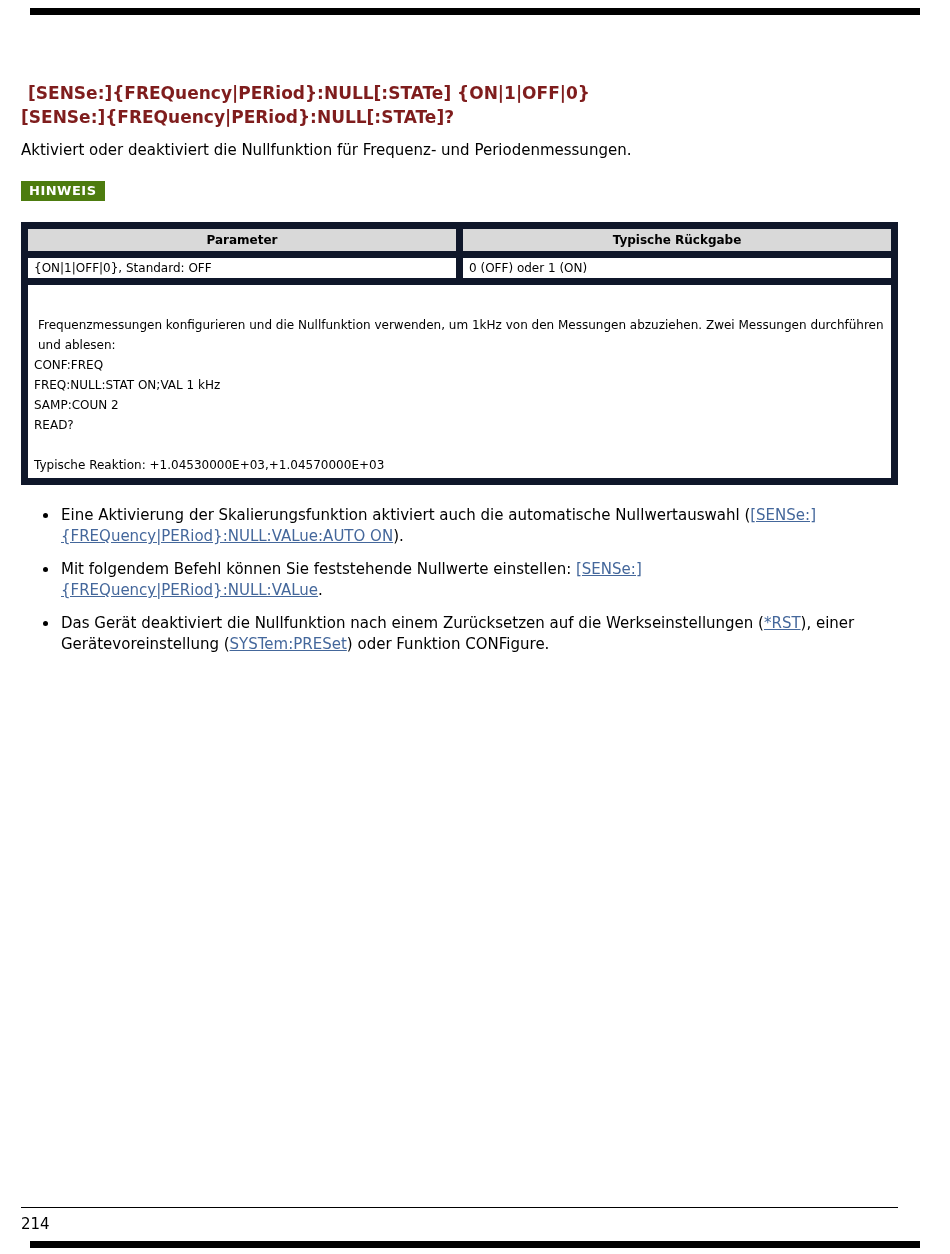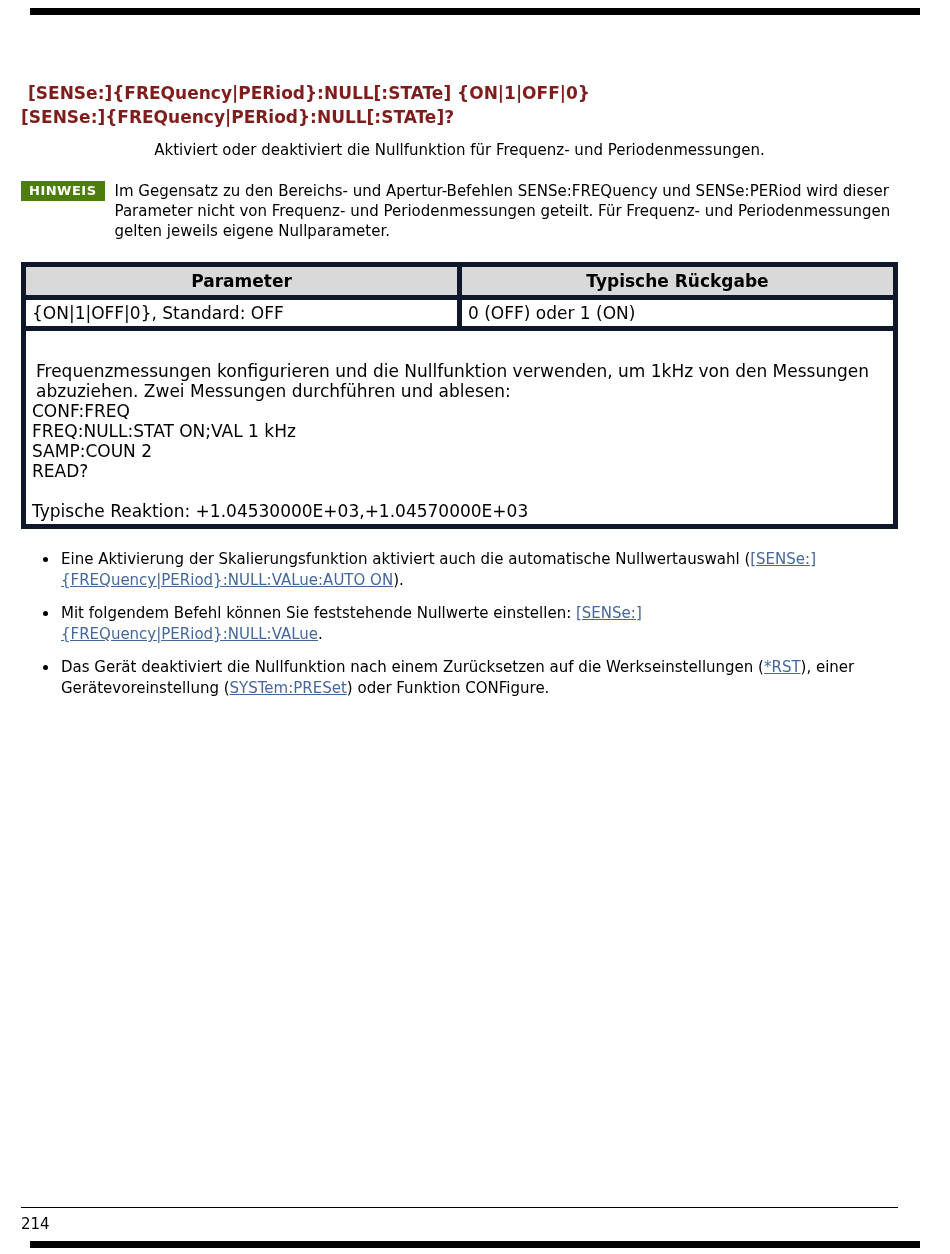--- a/index.html
+++ b/index.html
@@ -25,21 +25,20 @@
     margin-top: 66px;
     color: #7f1d1d;
     font-weight: bold;
     font-size: 17px;
     line-height: 24px;
   }
   .heading .line1 { padding-left: 7px; }
   .intro {
     margin-top: 11px;
     line-height: 20px;
-    text-align: center;
   }
   .note {
     margin-top: 21px;
     display: flex;
     align-items: flex-start;
   }
   .note-badge {
     flex: 0 0 auto;
     background: #4d7c0f;
     color: #ffffff;
@@ -53,22 +52,22 @@
     margin-left: 10px;
     line-height: 20px;
   }
   table.param-table {
     margin-top: 21px;
     width: 100%;
     border-collapse: collapse;
     border: 2px solid #000000;
   }
   table.param-table th, table.param-table td {
-    border: 5px solid #0f172a;
-    font-size: 17px;
+    border: 7px solid #0f172a;
+    font-size: 12px;
     vertical-align: top;
   }
   table.param-table th {
     background: #d9d9d9;
     font-weight: bold;
     text-align: center;
     padding: 4px 4px;
   }
   table.param-table td {
     padding: 3px 6px;
@@ -121,21 +120,20 @@
 
   <div class="heading">
     <div class="line1">[SENSe:]{FREQuency|PERiod}:NULL[:STATe] {ON|1|OFF|0}</div>
     <div class="line2">[SENSe:]{FREQuency|PERiod}:NULL[:STATe]?</div>
   </div>
 
   <p class="intro">Aktiviert oder deaktiviert die Nullfunktion für Frequenz- und Periodenmessungen.</p>
 
   <div class="note">
     <span class="note-badge">HINWEIS</span>
-    <div class="note-text">Im Gegensatz zu den Bereichs- und Apertur-Befehlen SENSe:FREQuency und SENSe:PERiod wird dieser Parameter nicht von Frequenz- und Periodenmessungen geteilt. Für Frequenz- und Periodenmessungen gelten jeweils eigene Nullparameter.</div>
   </div>
 
   <table class="param-table">
     <colgroup>
         <col class="c1">
         <col class="c2">
       </colgroup>
     <tbody>
         <tr>
       <th>Parameter</th>

